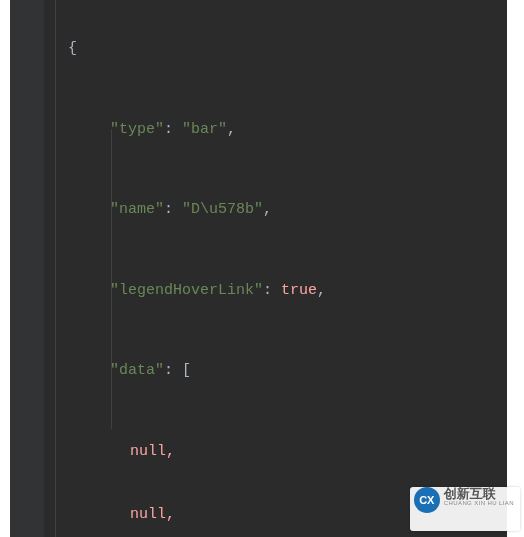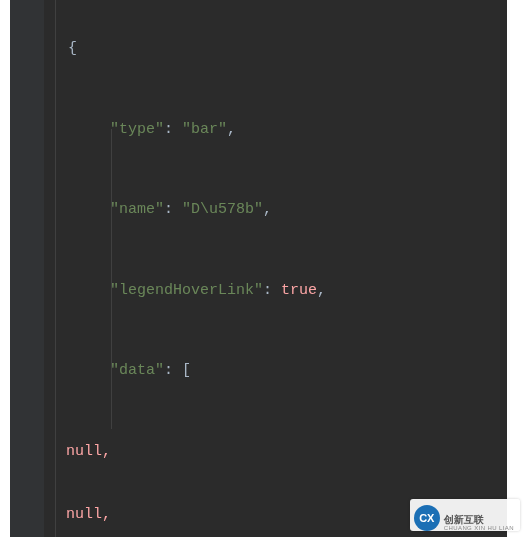--- a/index.html
+++ b/index.html
@@ -53,54 +53,54 @@
     padding: 0;
     white-space: pre;
   }
   .line {
     height: 29.5px;
     line-height: 29.5px;
     font-weight: 300;
   }
   .ind1 { padding-left: 58px; }
   .ind2 { padding-left: 100px; }
-  .ind3 { padding-left: 56px; }
+  .ind3 { padding-left: 120px; }
   .punct  { color: #a9b7c6; }
   .str    { color: #6a8759; }
   .bool   { color: #fca5a5; }
   .watermark {
     position: absolute;
     right: 4px;
     bottom: 6px;
     height: 32px;
     display: flex;
-    align-items: flex-end;
+    align-items: flex-start;
     background: rgba(255,255,255,0.92);
     border-radius: 3px;
-    padding: 0 6px 0 4px;
+    padding: 0 6px 12px 4px;
     gap: 4px;
     font-family: "Microsoft YaHei", sans-serif;
     color: #555;
     box-shadow: 0 0 3px rgba(0,0,0,0.2);
     margin-top: 20px;
   }
   .wm-logo {
     width: 26px;
     height: 26px;
     border-radius: 50%;
     background: #1b6fb5;
     display: flex;
     align-items: center;
     justify-content: center;
     color: #fff;
     font-weight: bold;
     font-size: 11px;
   }
   .wm-text { display: flex; flex-direction: column; line-height: 1; }
-  .wm-cn  { font-size: 10px; font-weight: 600; }
+  .wm-cn  { font-size: 13px; font-weight: 600; }
   .wm-en  { font-size: 6px; letter-spacing: 0.4px; color: #888; }
 </style>
 </head>
 <body>
 
 <div class="editor">
   <div class="gutter"></div>
   <div class="guide-1"></div>
   <div class="guide-2"></div>
 

